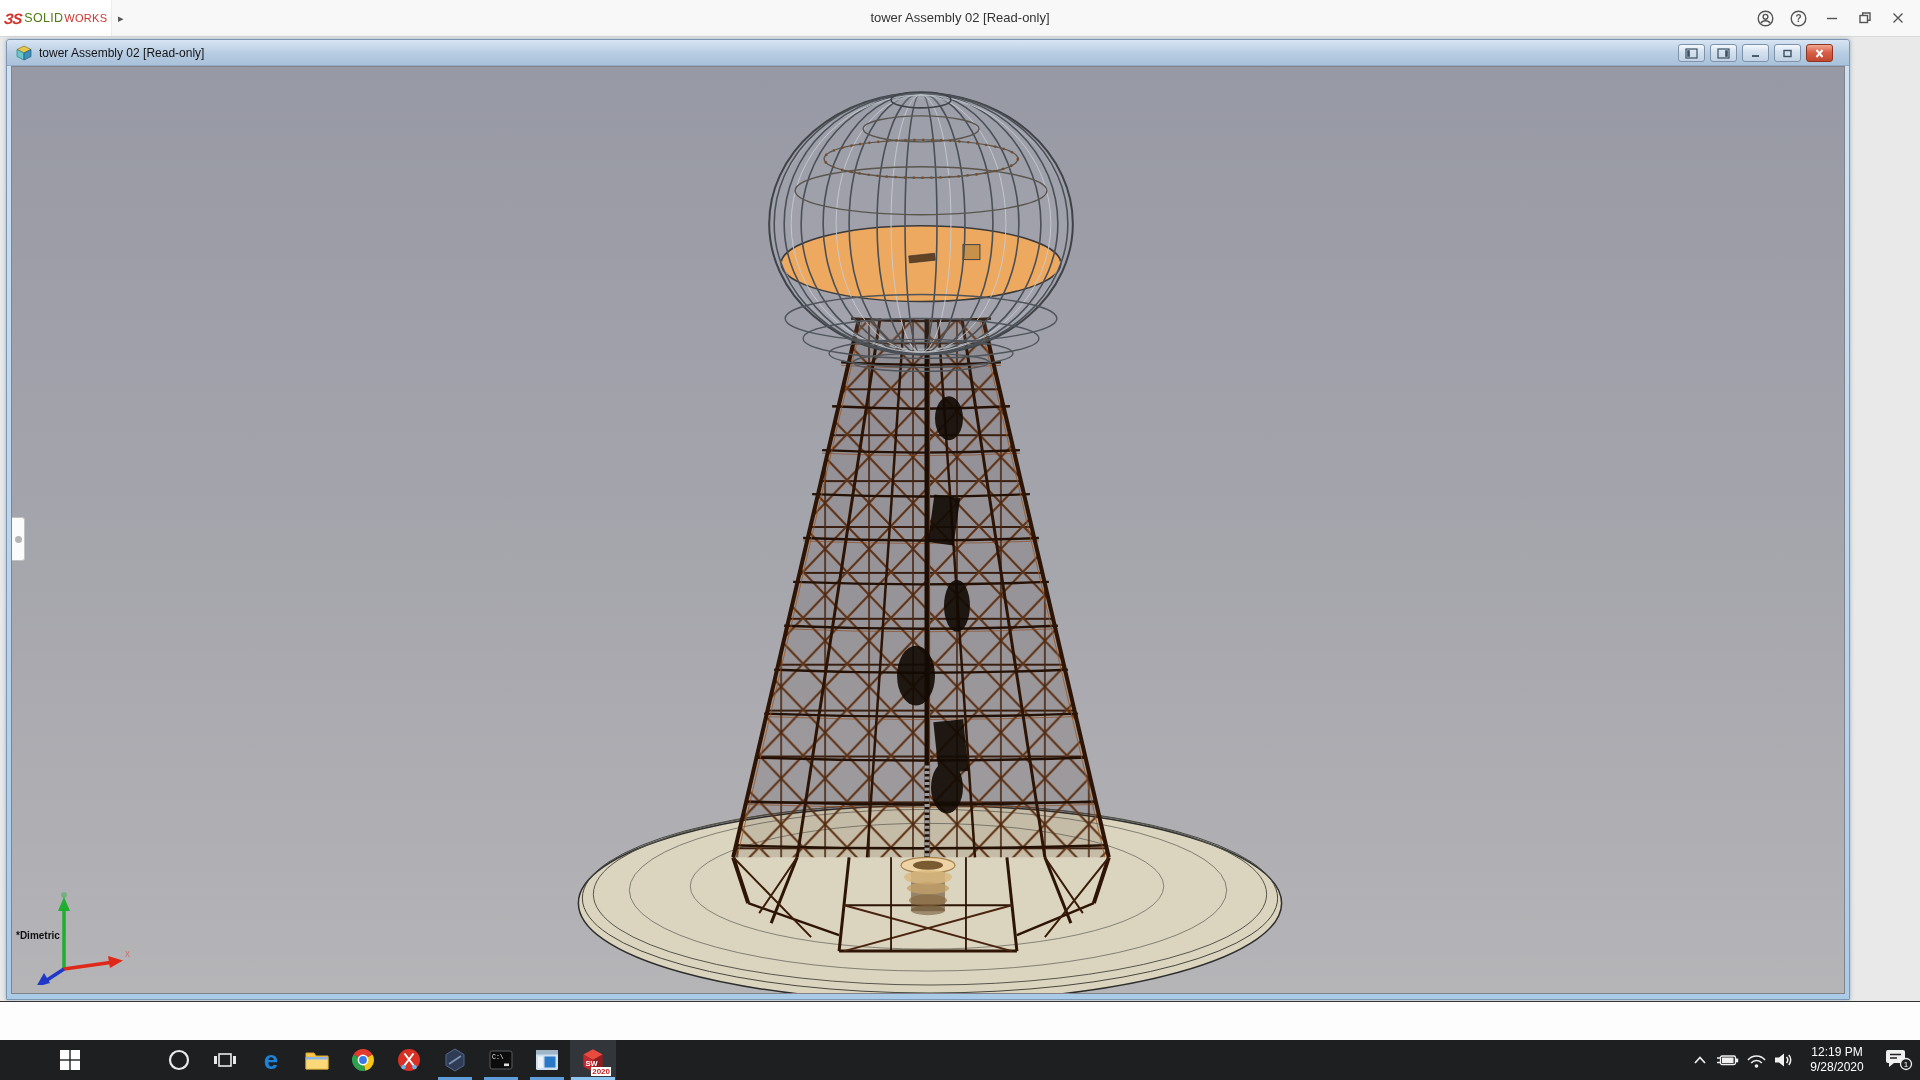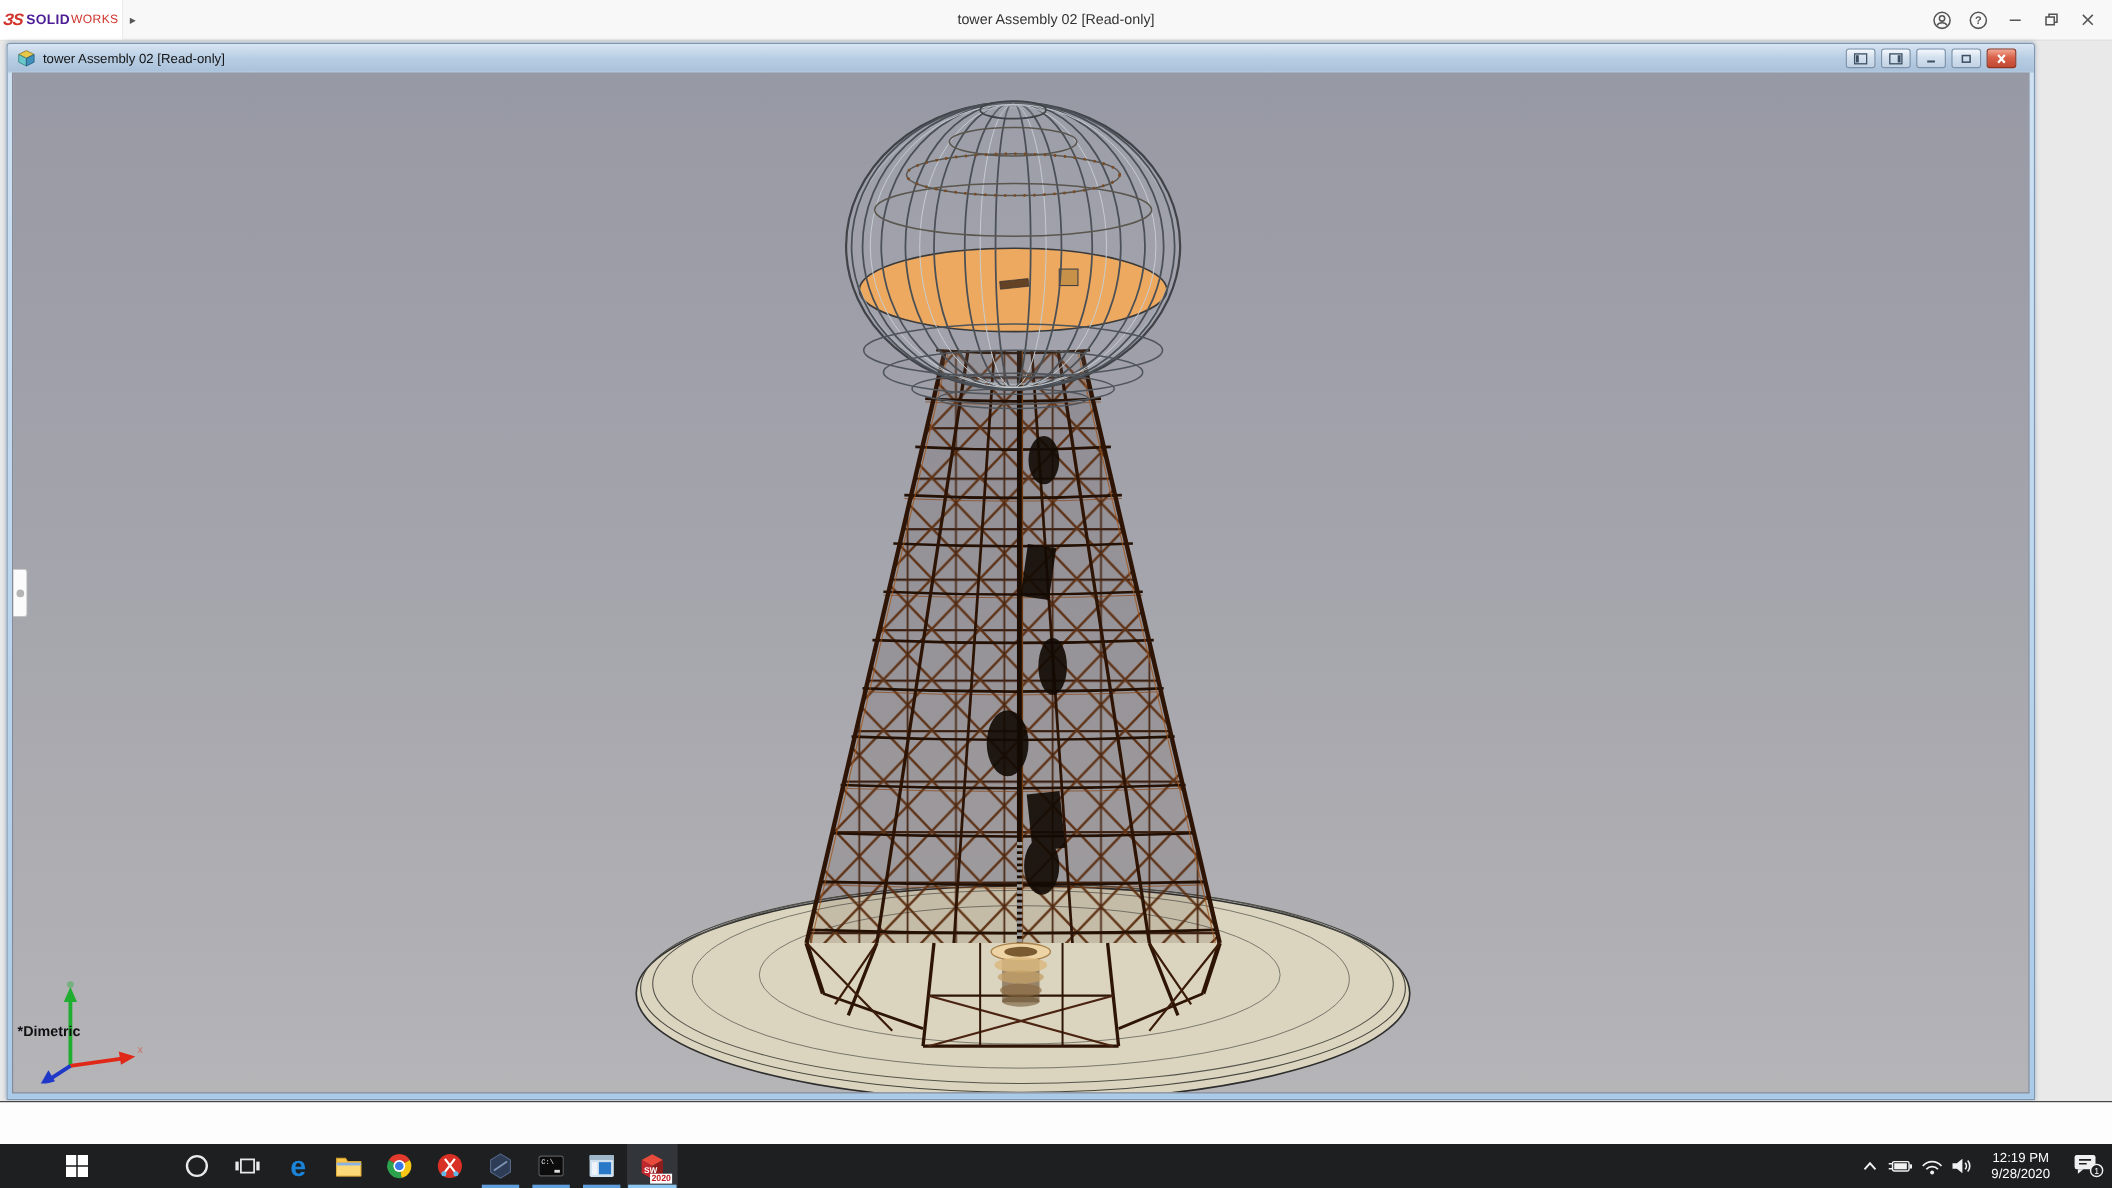--- a/index.html
+++ b/index.html
@@ -3,21 +3,21 @@
 <meta charset="utf-8">
 <style>
   * { margin:0; padding:0; box-sizing:border-box; }
   html,body { width:1920px; height:1080px; overflow:hidden; font-family:"Liberation Sans", sans-serif; }
   .screen { position:relative; width:1920px; height:1080px; background:#e9e9e9; }
 
   
   .app-titlebar { position:absolute; left:0; top:0; width:1920px; height:37px; background:#f8f8f8; border-bottom:1px solid #d9d9d9; }
   .brand-box { position:absolute; left:0; top:0; width:112px; height:36px; background:#ffffff; border-right:1px solid #ececec; display:flex; align-items:center; justify-content:center; gap:3px; }
   .ds-glyph { color:#d0342c; font-weight:bold; font-style:italic; font-size:15px; transform:skewX(-6deg); letter-spacing:-1px; }
-  .logo-bold { color:#4c1d95; font-weight:bold; font-size:12.5px; letter-spacing:.3px; }
+  .logo-bold { color:#4d7c0f; font-weight:normal; font-size:12.5px; letter-spacing:.3px; }
   .logo-light { color:#d0342c; font-weight:normal; font-size:11px; letter-spacing:.3px; margin-left:-2px; }
   .brand-arrow { position:absolute; left:118px; top:0; height:36px; display:flex; align-items:center; color:#555; font-size:11px; cursor:pointer; }
   .app-title { position:absolute; left:0; top:0; width:100%; height:36px; line-height:36px; text-align:center; font-size:13px; color:#333; }
   .app-controls { position:absolute; right:6px; top:0; height:36px; display:flex; align-items:center; }
   .app-ctrl { width:33px; height:36px; display:flex; align-items:center; justify-content:center; }
   .app-ctrl svg { stroke:#555; fill:none; stroke-width:1.4; }
 
   
   .doc-window { position:absolute; left:6px; top:39px; width:1844px; height:961px; background:linear-gradient(#cfe2f4,#aacbe8); border:1px solid #7d97b2; border-radius:3px 3px 0 0; box-shadow:0 0 4px rgba(90,120,150,.5); }
   .doc-titlebar { position:absolute; left:0; top:0; width:100%; height:26px; background:linear-gradient(#d8e5f3,#b6cce2 55%,#a9c1da); border-bottom:1px solid #93abc4; border-radius:3px 3px 0 0; display:flex; align-items:center; }
@@ -28,21 +28,21 @@
   .doc-btn.close { background:linear-gradient(#f2a892,#d9614a 45%,#c04830); border-color:#8e3420; }
   .doc-btn svg { stroke:#3c4document; }
 
   .viewport { position:absolute; left:4px; top:26px; width:1834px; height:928px; background:linear-gradient(#9799a4,#a6a6ad 55%,#b5b4b7); border:1px solid #83838c; overflow:hidden; }
   .model-svg { position:absolute; left:0; top:0; width:100%; height:100%; }
 
   .fm-tab { position:absolute; left:0; top:450px; width:13px; height:44px; background:#fbfbfb; border:1px solid #c2c2c2; border-left:none; border-radius:0 3px 3px 0; display:flex; align-items:center; justify-content:center; }
   .fm-tab .dot { width:7px; height:7px; border-radius:50%; background:#b5b5b5; }
 
   .triad { position:absolute; left:10px; top:818px; width:110px; height:100px; }
-  .view-label { position:absolute; left:4px; top:863px; font-size:13px; font-weight:bold; color:#101010; }
+  .view-label { position:absolute; left:4px; top:863px; font-size:10px; font-weight:bold; color:#101010; }
 
   
   .status-strip { position:absolute; left:0; top:1001px; width:1920px; height:39px; background:#fdfdfd; border-top:1px solid #333; }
 
   
   .taskbar { position:absolute; left:0; top:1040px; width:1920px; height:40px; background:#1d1f21; display:flex; align-items:center; color:#f0f0f0; }
   .start-button { width:140px; height:40px; display:flex; align-items:center; justify-content:center; }
   .search-box { width:265px; height:32px; background:#f4f4f4; border:1px solid #6d6d6d; display:flex; align-items:center; gap:10px; padding-left:12px; }
   .search-box span { font-size:13.5px; color:#4e4e4e; }
   .tb-icons { display:flex; padding-left:16px; height:40px; }

